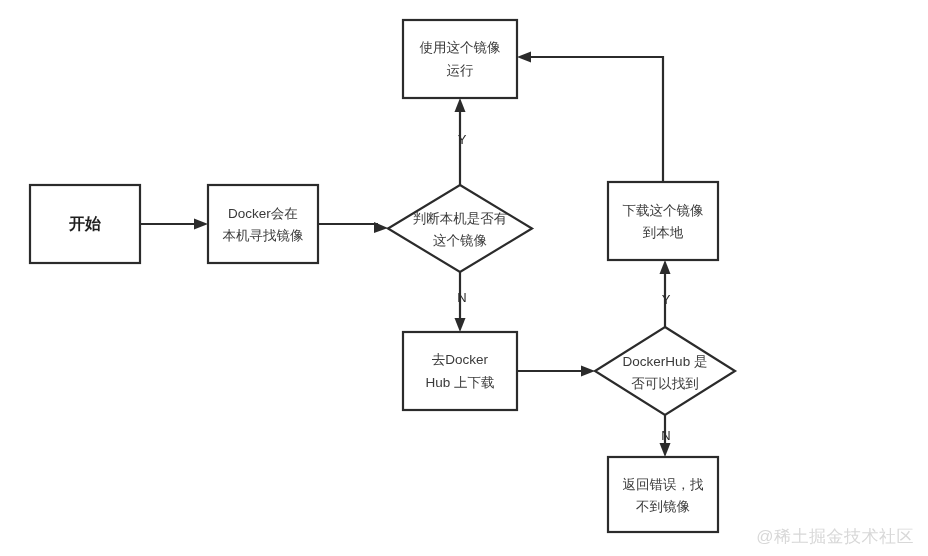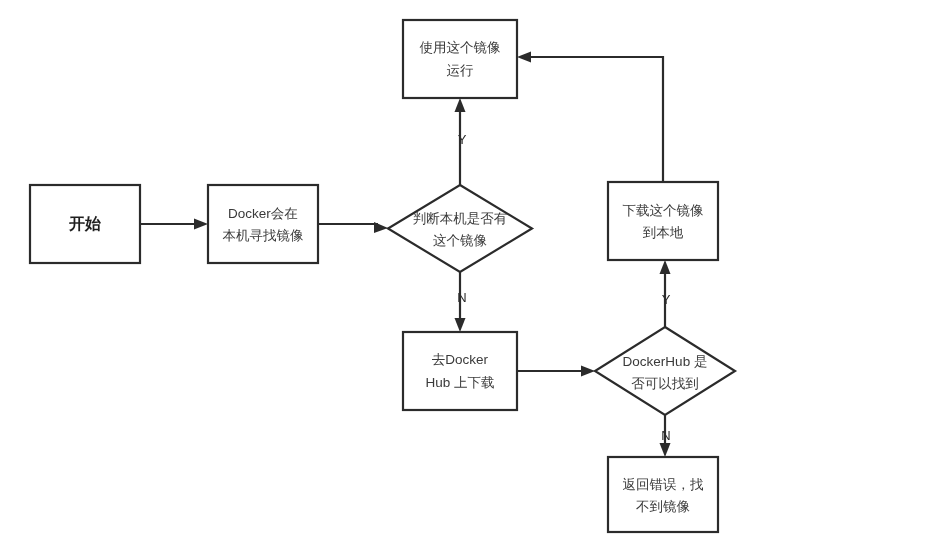--- a/index.html
+++ b/index.html
@@ -169,14 +169,15 @@
     </g>
 
     <g>
       <rect class="node-box" x="608" y="457" width="110" height="75"></rect>
       <text class="node-label" x="663" y="485">返回错误，找</text>
       <text class="node-label" x="663" y="507">不到镜像</text>
     </g>
 
   </svg>
 
+  <div class="watermark">@稀土掘金技术社区</div>
 
 </div>
 
 </body></html>

